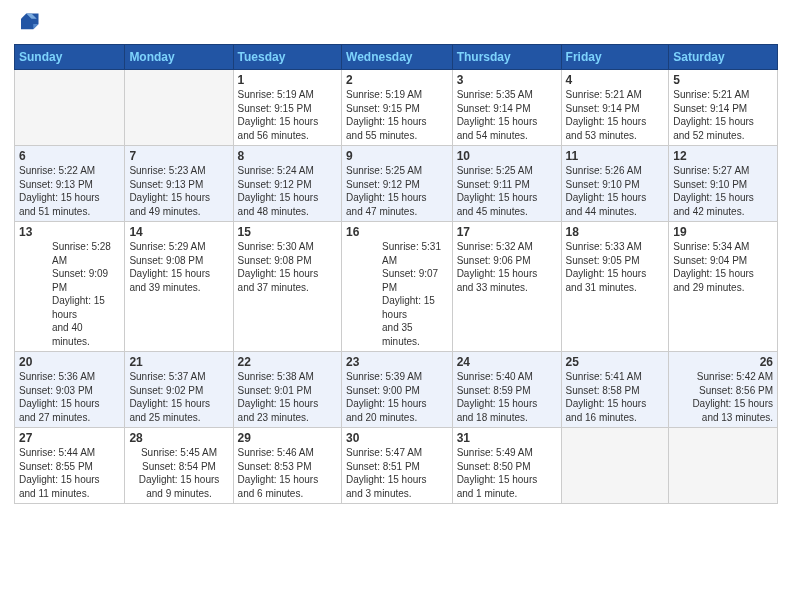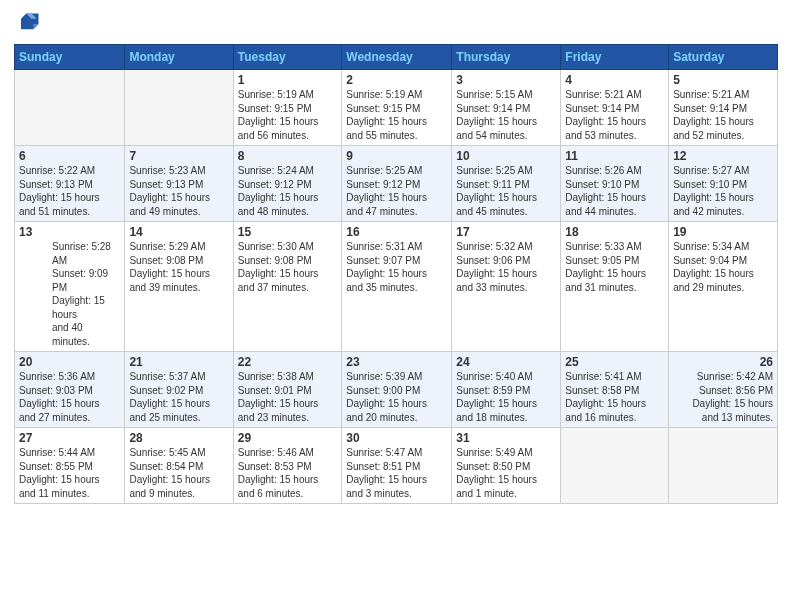--- a/index.html
+++ b/index.html
@@ -144,21 +144,21 @@
           </td>
           <td style="background-color: rgb(255, 255, 255);">
             <span class="day-num">2</span>
             <div class="day-info" style="white-space: pre-line;">Sunrise: 5:19 AM
 Sunset: 9:15 PM
 Daylight: 15 hours
 and 55 minutes.</div>
           </td>
           <td style="background-color: rgb(255, 255, 255);">
             <span class="day-num">3</span>
-            <div class="day-info" style="white-space: pre-line;">Sunrise: 5:15 AM
+            <div class="day-info" style="white-space: pre-line;">Sunrise: 5:35 AM
 Sunset: 9:14 PM
 Daylight: 15 hours
 and 54 minutes.</div>
           </td>
           <td style="background-color: rgb(255, 255, 255);">
             <span class="day-num">4</span>
             <div class="day-info" style="white-space: pre-line;">Sunrise: 5:21 AM
 Sunset: 9:14 PM
 Daylight: 15 hours
 and 53 minutes.</div>
@@ -239,21 +239,21 @@
           </td>
           <td style="background-color: rgb(255, 255, 255);">
             <span class="day-num">15</span>
             <div class="day-info" style="white-space: pre-line;">Sunrise: 5:30 AM
 Sunset: 9:08 PM
 Daylight: 15 hours
 and 37 minutes.</div>
           </td>
           <td style="background-color: rgb(255, 255, 255);">
             <span class="day-num">16</span>
-            <div class="day-info" style="white-space: pre-line;">Sunrise: 5:31 AM
+            <div class="day-info" style="white-space: pre-line; margin-left: 36px;">Sunrise: 5:31 AM
 Sunset: 9:07 PM
 Daylight: 15 hours
 and 35 minutes.</div>
           </td>
           <td style="background-color: rgb(255, 255, 255);">
             <span class="day-num">17</span>
             <div class="day-info" style="white-space: pre-line;">Sunrise: 5:32 AM
 Sunset: 9:06 PM
 Daylight: 15 hours
 and 33 minutes.</div>
@@ -327,21 +327,21 @@
         <tr>
           <td style="background-color: rgb(255, 255, 255);">
             <span class="day-num">27</span>
             <div class="day-info" style="white-space: pre-line;">Sunrise: 5:44 AM
 Sunset: 8:55 PM
 Daylight: 15 hours
 and 11 minutes.</div>
           </td>
           <td style="background-color: rgb(255, 255, 255);">
             <span class="day-num">28</span>
-            <div class="day-info" style="white-space: pre-line;">Sunrise: 5:45 AM
+            <div class="day-info" style="white-space: pre-line; text-align: center;">Sunrise: 5:45 AM
 Sunset: 8:54 PM
 Daylight: 15 hours
 and 9 minutes.</div>
           </td>
           <td style="background-color: rgb(255, 255, 255);">
             <span class="day-num">29</span>
             <div class="day-info" style="white-space: pre-line;">Sunrise: 5:46 AM
 Sunset: 8:53 PM
 Daylight: 15 hours
 and 6 minutes.</div>

